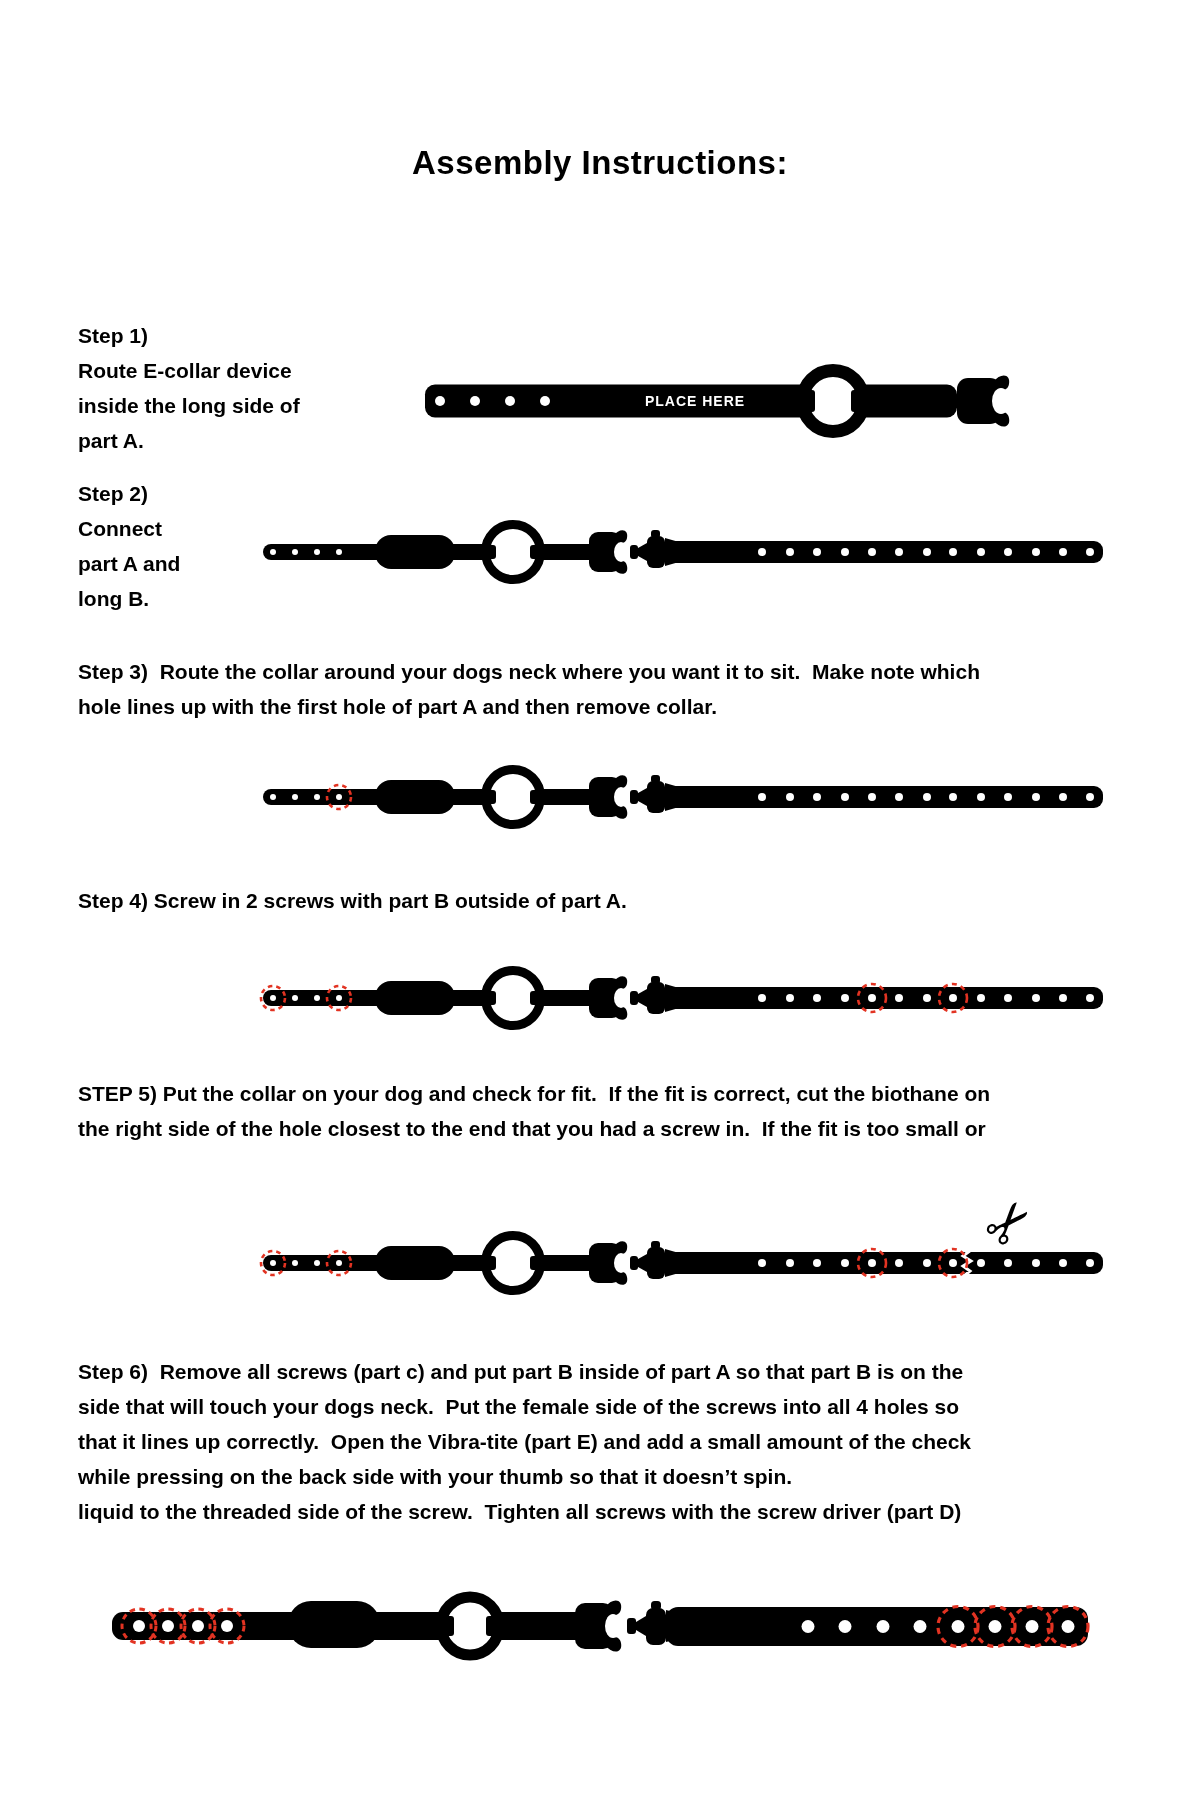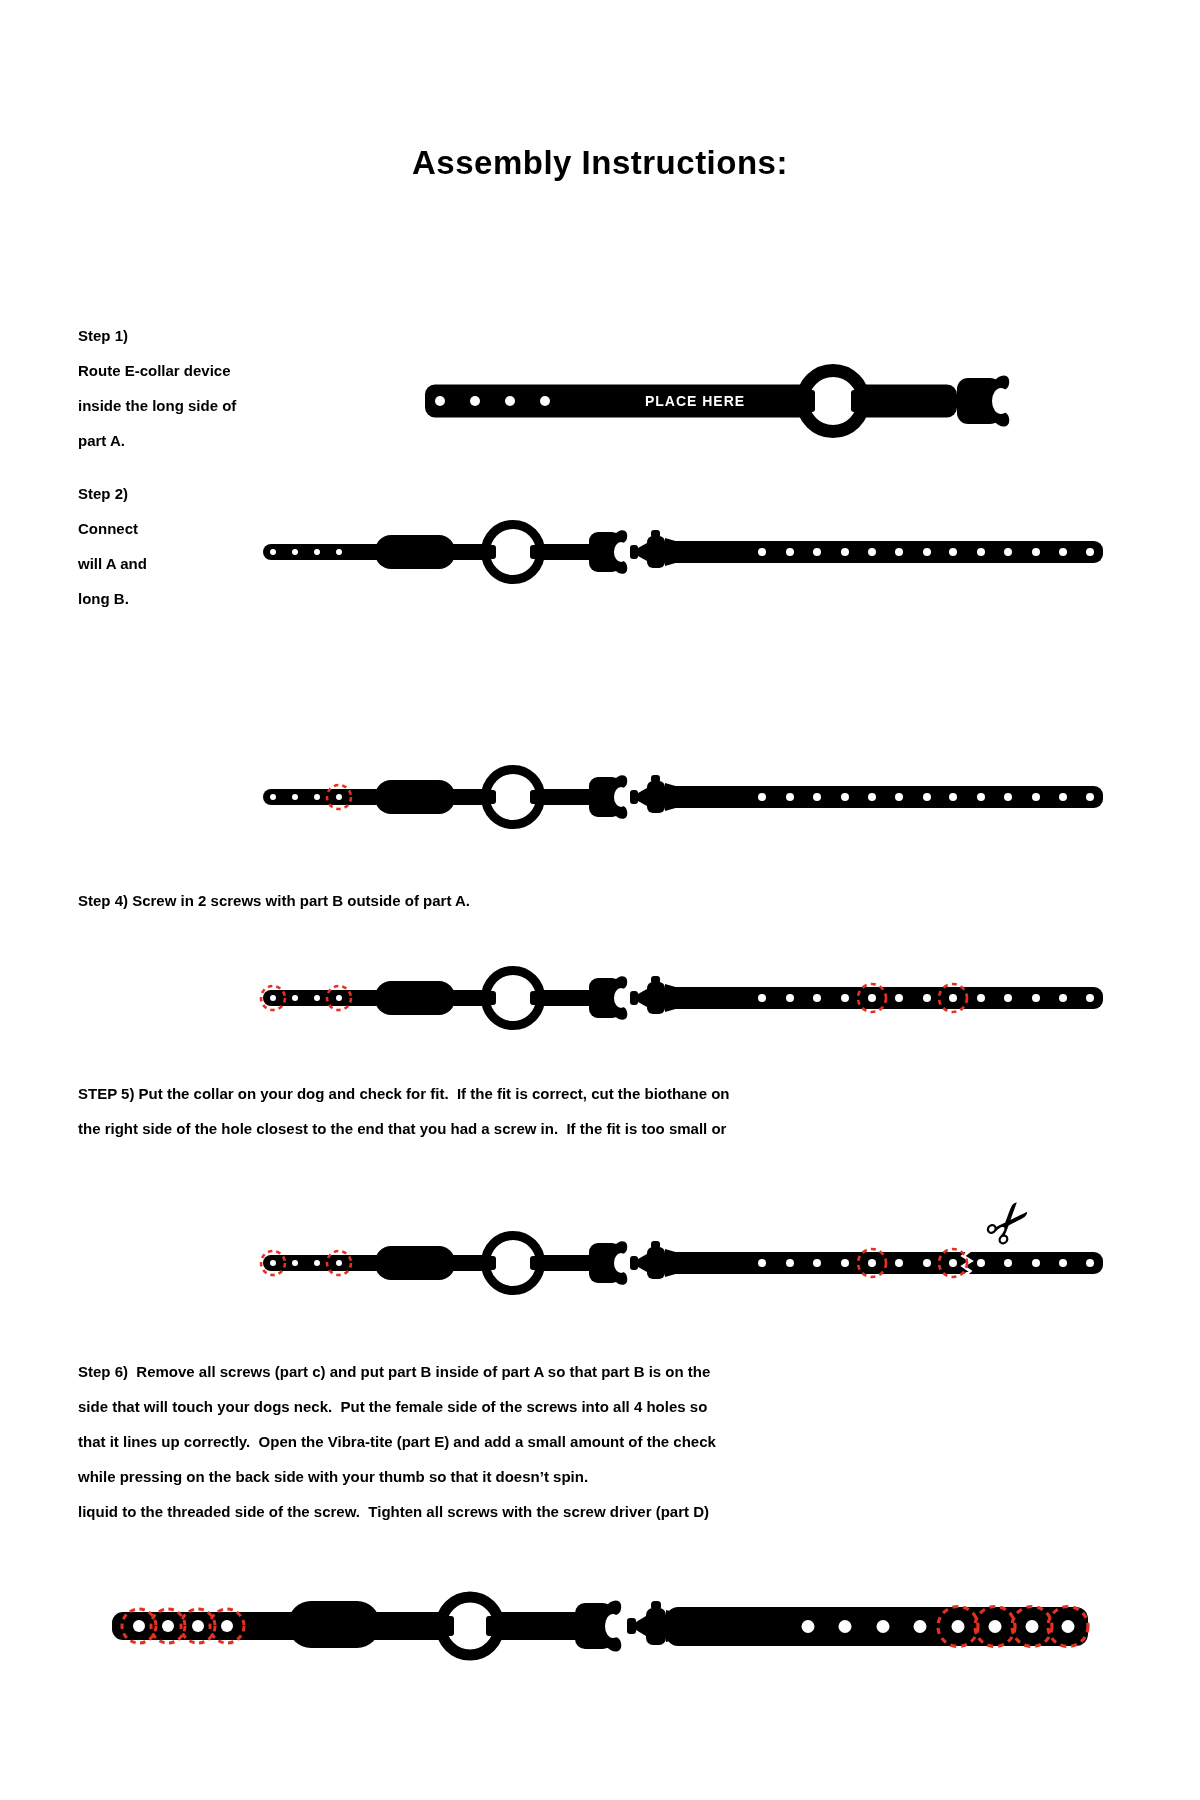--- a/index.html
+++ b/index.html
@@ -4,21 +4,21 @@
 <style>
   html,body{margin:0;padding:0;background:#ffffff;}
   .page{
     position:relative;width:1200px;height:1800px;background:#ffffff;
     font-family:"Liberation Sans",sans-serif;color:#000;overflow:hidden;border-radius:18px;
   }
   .title{
     position:absolute;left:0;top:144px;width:100%;margin:0;
     text-align:center;font-size:33px;font-weight:700;letter-spacing:.5px;
   }
-  .steptext{position:absolute;font-size:15px;font-weight:700;line-height:35px;}
+  .steptext{position:absolute;font-size:21px;font-weight:700;line-height:35px;}
   .steptext .line{white-space:pre;}
   .ill{position:absolute;overflow:visible;}
 </style>
 </head>
 <body>
 
 <div class="page">
 
   <h1 class="title">Assembly Instructions:</h1>
 
@@ -45,21 +45,21 @@
           <path d="M568 69c8 10 18 8 16 -2c-1 -7 -9 -8 -16 -4z" fill="#000000"></path>
           <rect x="532" y="27" width="44" height="46" rx="11" fill="#000000"></rect>
           <ellipse cx="576" cy="50" rx="9" ry="13" fill="#ffffff"></ellipse>
         </g>
       </g>
     </svg>
 
   <div class="steptext" style="left:78px;top:476px">
       <div class="line">Step 2)</div>
       <div class="line">Connect</div>
-      <div class="line">will A and</div>
+      <div class="line">part A and</div>
       <div class="line">long B.</div>
     </div>
   <svg class="ill" style="left:263px;top:486px" width="840" height="112" viewBox="0 0 840 112">
       <g>
         <rect x="0" y="58" width="352" height="16" rx="8" fill="#000000"></rect>
         <rect x="112" y="49" width="80" height="34" rx="16" fill="#000000"></rect>
         <circle cx="250" cy="66" r="24" fill="#ffffff"></circle>
         <rect x="224" y="59" width="9" height="14" rx="3" fill="#000000"></rect>
         <rect x="267" y="59" width="9" height="14" rx="3" fill="#000000"></rect>
         <circle cx="250" cy="66" r="27.5" fill="none" stroke="#000000" stroke-width="9"></circle>
@@ -92,20 +92,24 @@
         <circle cx="664" cy="66" r="4" fill="#ffffff"></circle>
         <circle cx="690" cy="66" r="4" fill="#ffffff"></circle>
         <circle cx="718" cy="66" r="4" fill="#ffffff"></circle>
         <circle cx="745" cy="66" r="4" fill="#ffffff"></circle>
         <circle cx="773" cy="66" r="4" fill="#ffffff"></circle>
         <circle cx="800" cy="66" r="4" fill="#ffffff"></circle>
         <circle cx="827" cy="66" r="4" fill="#ffffff"></circle>
       </g>
     </svg>
 
+  <div class="steptext" style="left:78px;top:654px">
+      <div class="line">Step 3)  Route the collar around your dogs neck where you want it to sit.  Make note which</div>
+      <div class="line">hole lines up with the first hole of part A and then remove collar.</div>
+    </div>
   <svg class="ill" style="left:263px;top:731px" width="840" height="112" viewBox="0 0 840 112">
       <g>
         <rect x="0" y="58" width="352" height="16" rx="8" fill="#000000"></rect>
         <rect x="112" y="49" width="80" height="34" rx="16" fill="#000000"></rect>
         <circle cx="250" cy="66" r="24" fill="#ffffff"></circle>
         <rect x="224" y="59" width="9" height="14" rx="3" fill="#000000"></rect>
         <rect x="267" y="59" width="9" height="14" rx="3" fill="#000000"></rect>
         <circle cx="250" cy="66" r="27.5" fill="none" stroke="#000000" stroke-width="9"></circle>
         <circle cx="10" cy="66" r="3" fill="#ffffff"></circle>
         <circle cx="32" cy="66" r="3" fill="#ffffff"></circle>

